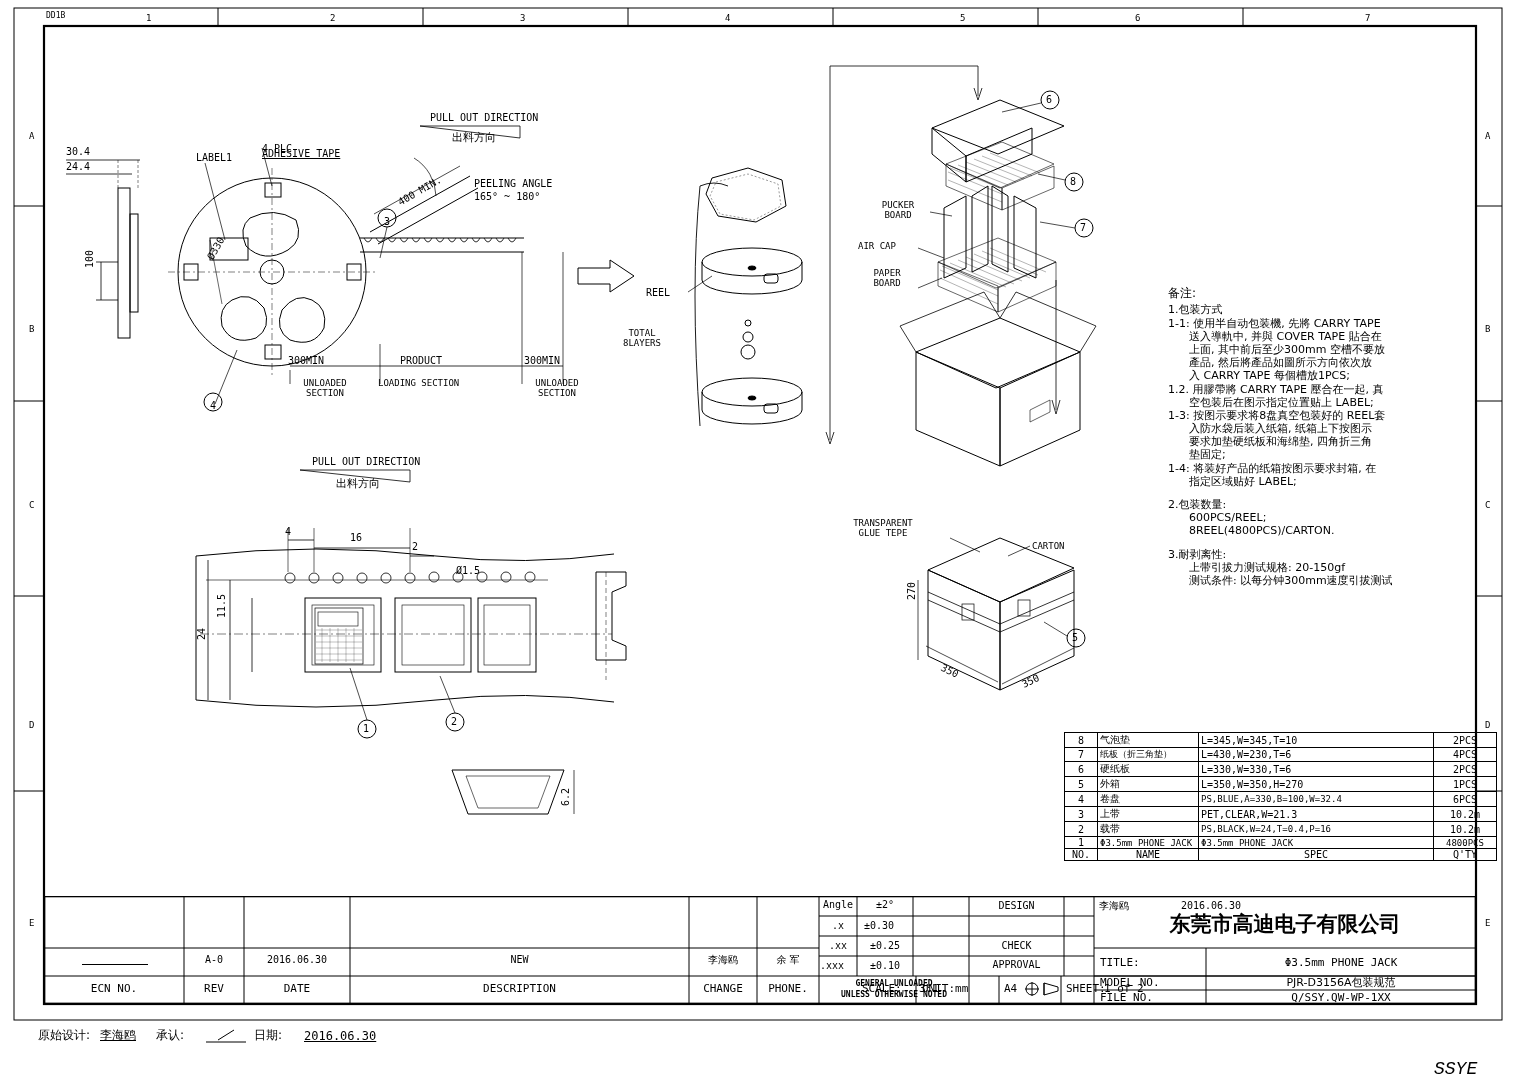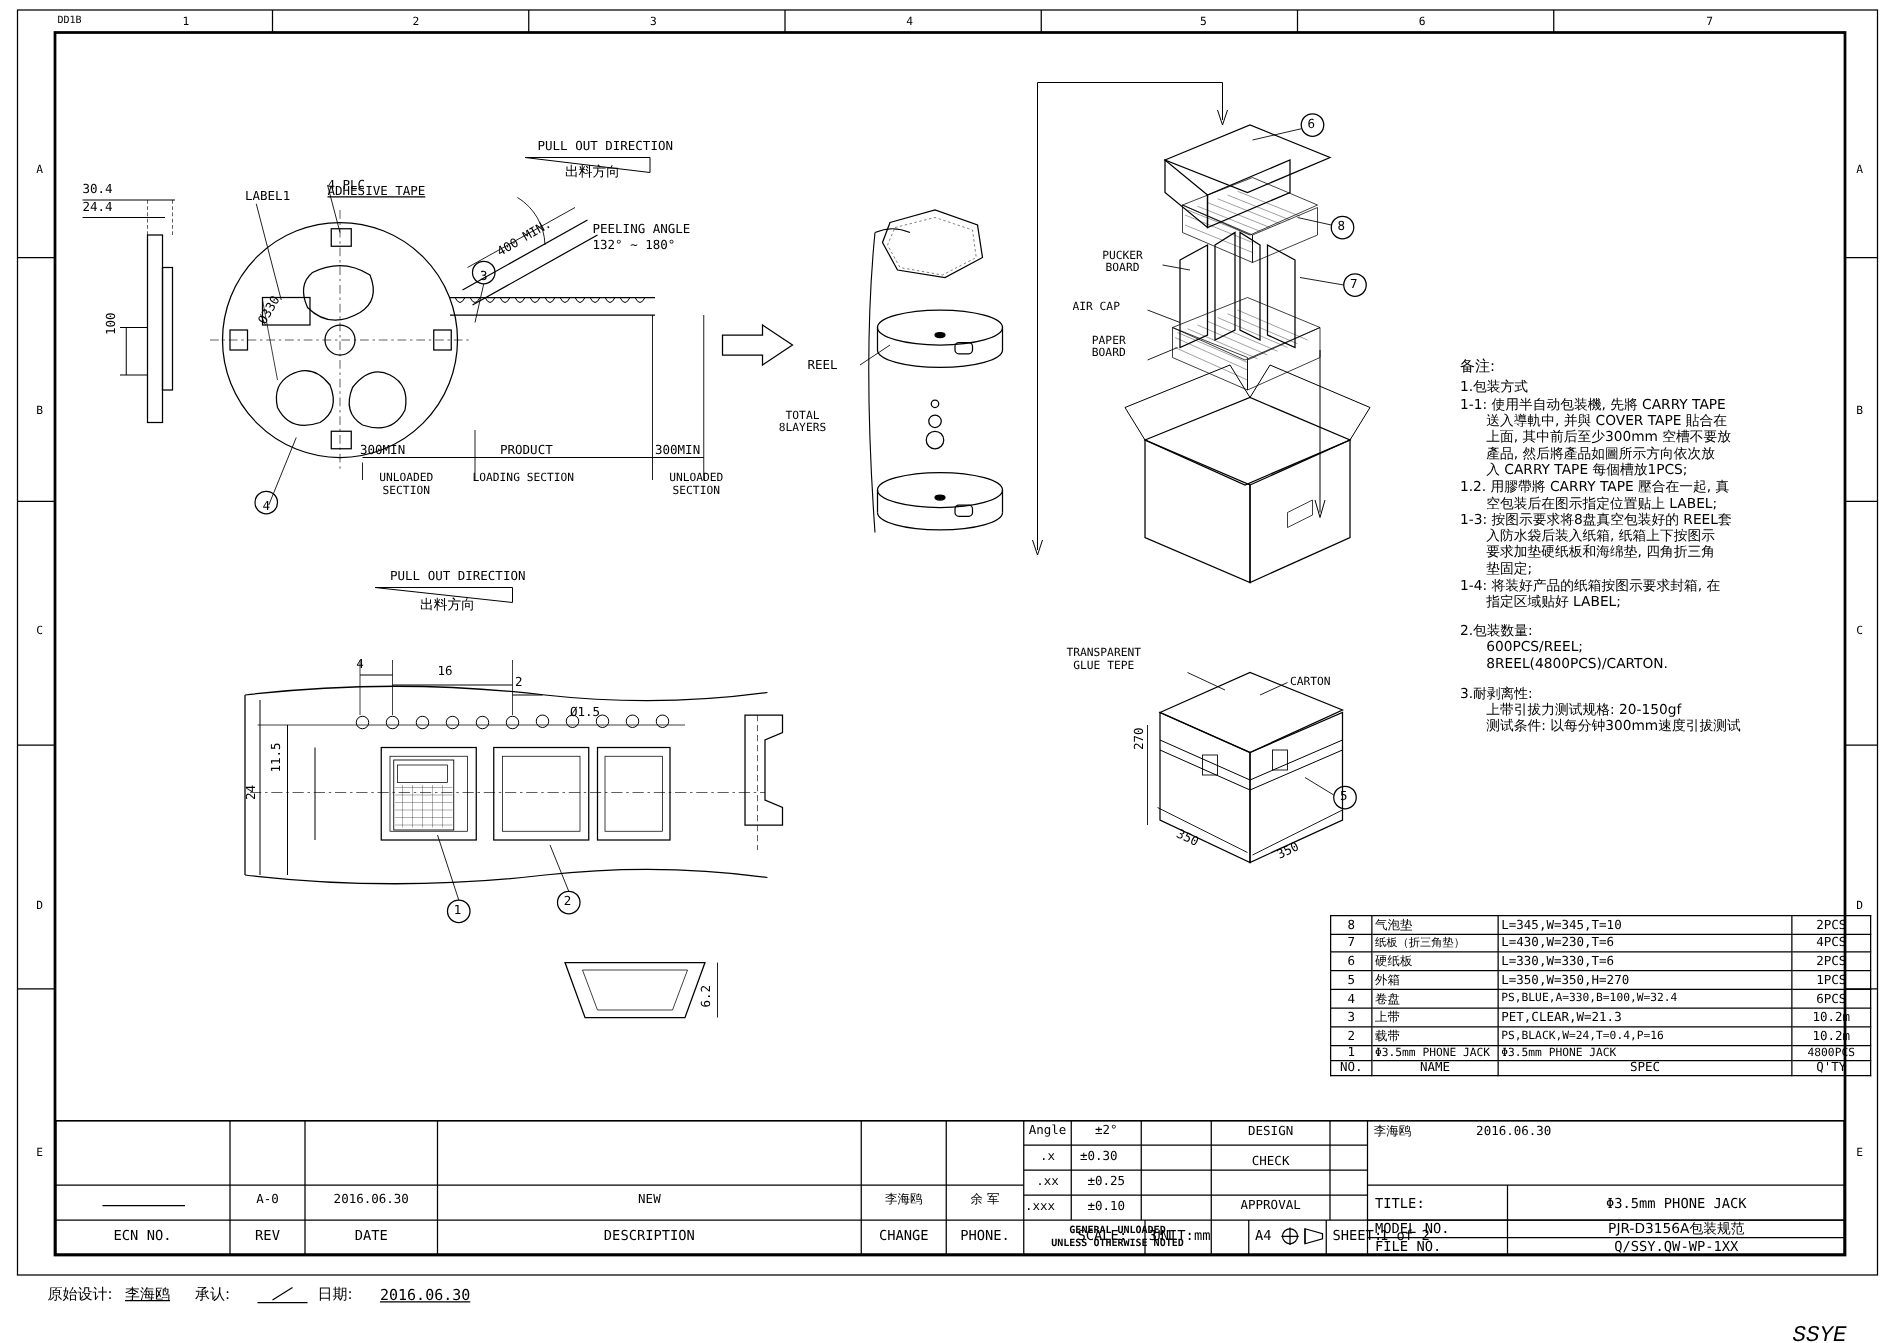--- a/index.html
+++ b/index.html
@@ -313,21 +313,21 @@
   <div class="abs txt mono" style="left:205px;top:256px;transform:rotate(-60deg);transform-origin:left top;">Ø330</div>
 
   <div class="abs txt mono" style="left:196px;top:152px;">LABEL1</div>
   <div class="abs txt mono" style="left:262px;top:148px;text-decoration:underline;">ADHESIVE TAPE</div>
   <div class="abs txt mono" style="left:262px;top:143px;">4 PLC</div>
 
   <div class="abs txt mono" style="left:430px;top:112px;">PULL OUT DIRECTION</div>
   <div class="abs txt11 cn" style="left:452px;top:131px;">出料方向</div>
   <div class="abs txt mono" style="left:396px;top:198px;transform:rotate(-30deg);transform-origin:left top;">400 MIN.</div>
   <div class="abs txt mono" style="left:474px;top:178px;">PEELING ANGLE</div>
-  <div class="abs txt mono" style="left:474px;top:191px;">132° ~ 180°</div>
+  <div class="abs txt mono" style="left:474px;top:191px;">165° ~ 180°</div>
 
   <div class="abs txt mono" style="left:384px;top:216px;">3</div>
   <div class="abs txt mono" style="left:210px;top:400px;">4</div>
 
   <div class="abs txt mono" style="left:288px;top:355px;">300MIN</div>
   <div class="abs txt mono" style="left:400px;top:355px;">PRODUCT</div>
   <div class="abs txt mono" style="left:524px;top:355px;">300MIN</div>
   <div class="abs txt9 mono ctr" style="left:288px;top:378px;width:74px;">UNLOADED
 SECTION</div>
   <div class="abs txt9 mono" style="left:378px;top:378px;">LOADING SECTION</div>
@@ -498,21 +498,21 @@
     <div class="abs txt mono ctr" style="left:775px;top:44px;width:38px;">.xx</div>
     <div class="abs txt mono ctr" style="left:813px;top:44px;width:56px;">±0.25</div>
     <div class="abs txt mono ctr" style="left:775px;top:64px;width:26px;">.xxx</div>
     <div class="abs txt mono ctr" style="left:813px;top:64px;width:56px;">±0.10</div>
     <div class="abs txt8 mono ctr" style="left:775px;top:84px;width:150px;font-weight:bold;">GENERAL UNLOADED</div>
     <div class="abs txt8 mono ctr" style="left:775px;top:95px;width:150px;font-weight:bold;">UNLESS OTHERWISE NOTED</div>
 
     <div class="abs txt mono ctr" style="left:925px;top:4px;width:95px;">DESIGN</div>
     <div class="abs txt cn ctr" style="left:1020px;top:4px;width:100px;">李海鸥</div>
     <div class="abs txt mono ctr" style="left:1122px;top:4px;width:90px;">2016.06.30</div>
-    <div class="abs txt mono ctr" style="left:925px;top:28px;width:95px;">CHECK</div>
+    <div class="abs txt mono ctr" style="left:925px;top:44px;width:95px;">CHECK</div>
     <div class="abs txt mono ctr" style="left:925px;top:63px;width:95px;">APPROVAL</div>
 
     <div class="abs txt11 mono ctr" style="left:0px;top:86px;width:140px;">ECN NO.</div>
     <div class="abs txt11 mono ctr" style="left:140px;top:86px;width:60px;">REV</div>
     <div class="abs txt11 mono ctr" style="left:200px;top:86px;width:106px;">DATE</div>
     <div class="abs txt11 mono ctr" style="left:306px;top:86px;width:339px;">DESCRIPTION</div>
     <div class="abs txt11 mono ctr" style="left:645px;top:86px;width:68px;">CHANGE</div>
     <div class="abs txt11 mono ctr" style="left:713px;top:86px;width:62px;">PHONE.</div>
 
     <div class="abs txt mono ctr" style="left:0px;top:58px;width:140px;"></div>
@@ -533,20 +533,21 @@
         <circle cx="8" cy="9" r="6"></circle>
         <line x1="1" y1="9" x2="15" y2="9"></line>
         <line x1="8" y1="2" x2="8" y2="16"></line>
         <path d="M20 3 L34 7 L34 11 L20 15 Z"></path>
         <line x1="20" y1="3" x2="20" y2="15"></line>
       </g>
     </svg>
     <div class="abs txt11 mono" style="left:1022px;top:86px;">SHEET:</div>
     <div class="abs txt11 mono" style="left:1060px;top:86px;">1 of 2</div>
 
+    <div class="abs cn ctr" style="left:1050px;top:14px;width:382px;font-size:21px;font-weight:bold;">东莞市高迪电子有限公司</div>
     <div class="abs txt11 mono" style="left:1056px;top:60px;">TITLE:</div>
     <div class="abs txt11 mono ctr" style="left:1162px;top:60px;width:270px;">Φ3.5mm PHONE JACK</div>
     <div class="abs txt11 mono" style="left:1056px;top:80px;">MODEL NO.</div>
     <div class="abs txt11 cn ctr" style="left:1162px;top:80px;width:270px;">PJR-D3156A包装规范</div>
     <div class="abs txt11 mono" style="left:1056px;top:95px;">FILE NO.</div>
     <div class="abs txt11 mono ctr" style="left:1162px;top:95px;width:270px;">Q/SSY.QW-WP-1XX</div>
   </div>
 
   <div class="abs txt12 cn" style="left:38px;top:1028px;">原始设计:</div>
   <div class="abs txt12 cn under" style="left:100px;top:1028px;">李海鸥</div>

